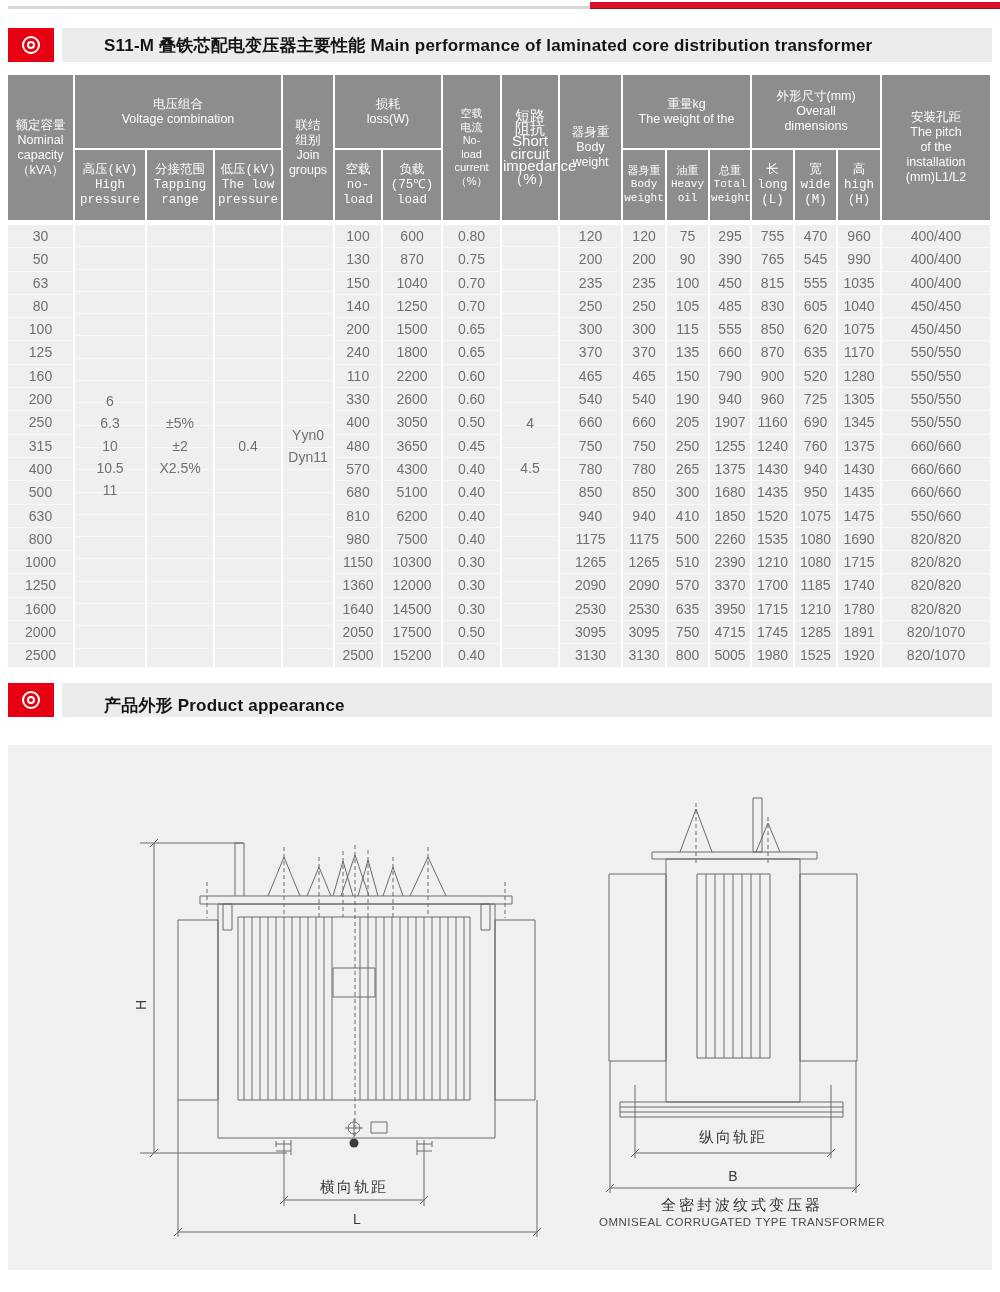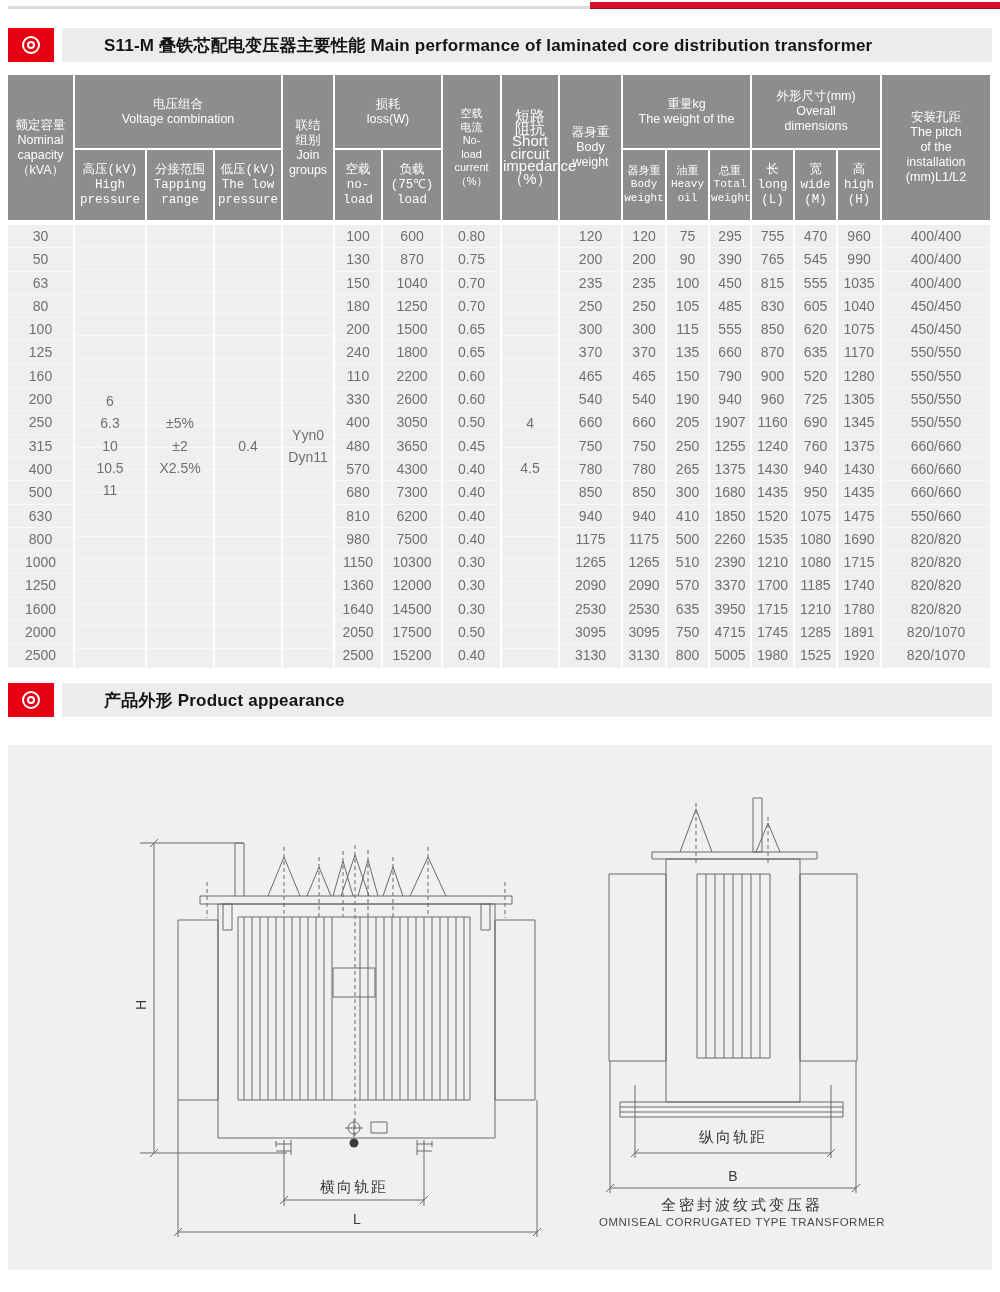--- a/index.html
+++ b/index.html
@@ -219,21 +219,21 @@
           <td>235</td>
           <td>100</td>
           <td>450</td>
           <td>815</td>
           <td>555</td>
           <td>1035</td>
           <td>400/400</td>
         </tr>
         <tr>
           <td>80</td>
-          <td>180</td>
+          <td>140</td>
           <td>1250</td>
           <td>0.70</td>
           <td>250</td>
           <td>250</td>
           <td>105</td>
           <td>485</td>
           <td>830</td>
           <td>605</td>
           <td>1040</td>
           <td>450/450</td>
@@ -332,21 +332,21 @@
           <td>265</td>
           <td>1375</td>
           <td>1430</td>
           <td>940</td>
           <td>1430</td>
           <td>660/660</td>
         </tr>
         <tr>
           <td>500</td>
           <td>680</td>
-          <td>7300</td>
+          <td>5100</td>
           <td>0.40</td>
           <td>850</td>
           <td>850</td>
           <td>300</td>
           <td>1680</td>
           <td>1435</td>
           <td>950</td>
           <td>1435</td>
           <td>660/660</td>
         </tr>
@@ -450,21 +450,21 @@
         </tr>
       </tbody>
   </table>
 </div>
 
 <div class="abs section-icon" style="left:8px; top:683px;">
   <span class="icon-ring">
       <span class="icon-ring-inner"></span>
     </span>
 </div>
-<div class="abs section-bar" style="left:62px; top:683px; width:930px;">
+<div class="abs section-bar" style="left:62px; top:683px; width:930px;align-items:flex-end;">
   <span class="section-title">产品外形 Product appearance</span>
 </div>
 
 <div class="abs drawing-panel">
 
   <svg style="left:112px; top:75px;" width="460" height="425" viewBox="0 0 460 425">
 
     <path class="ln" d="M20,23 H123 M20,333 H167 M34,23 V333 M30,27 L38,19 M30,337 L38,329"></path>
     <text class="dim-letter" transform="rotate(-90 26 190)" x="26" y="190">H</text>
 

